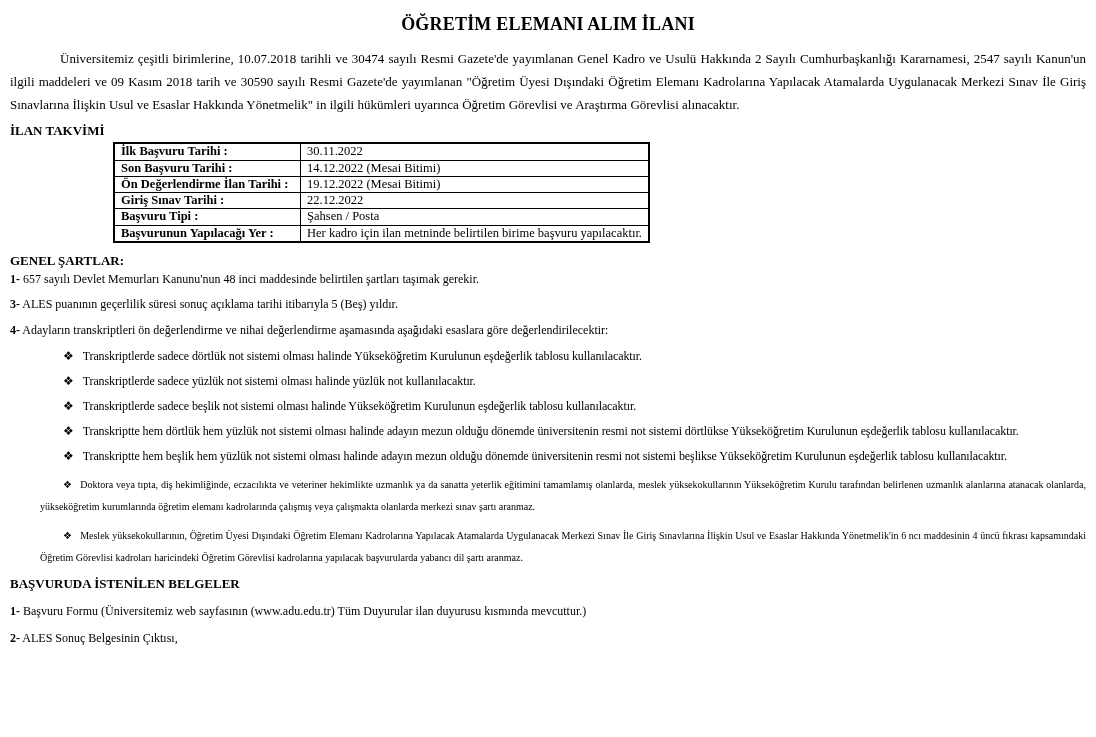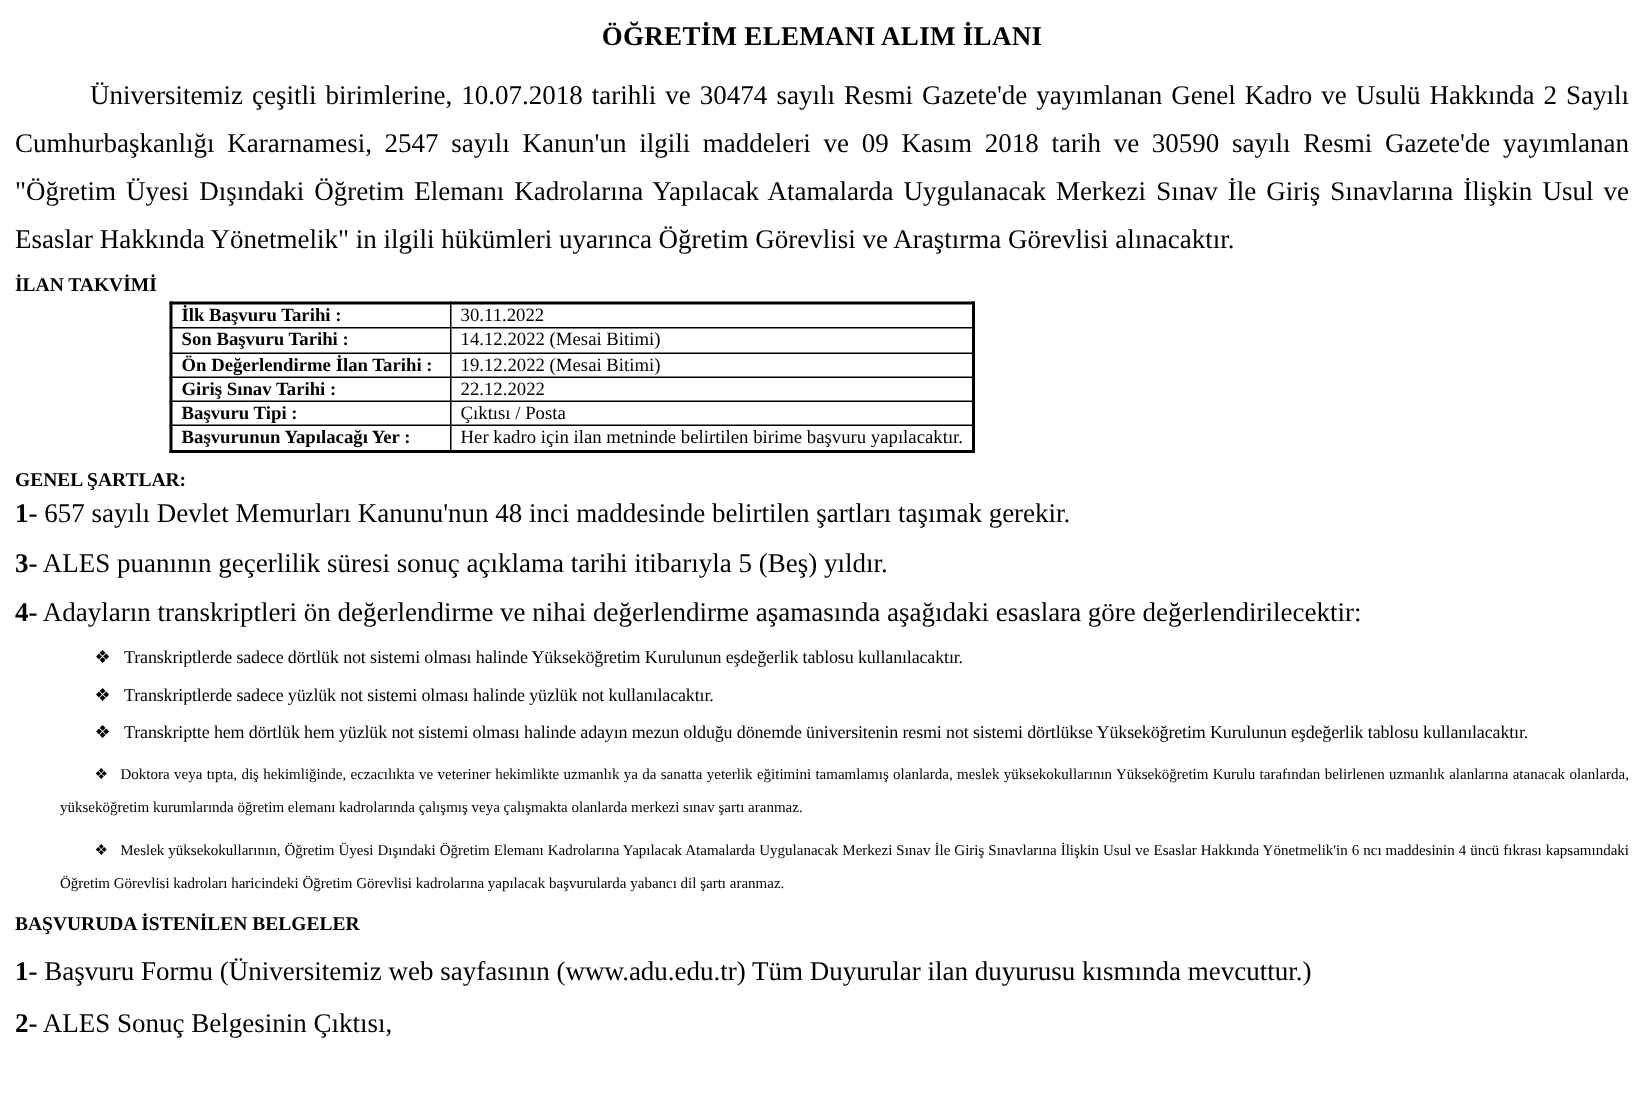--- a/index.html
+++ b/index.html
@@ -22,21 +22,21 @@
     font-size: 18px;
     font-weight: bold;
     margin: 6px 0 12px 0;
     letter-spacing: 0.2px;
   }
   .intro {
     text-align: justify;
     text-indent: 50px;
     line-height: 1.78;
     margin: 0 0 7px 0;
-    font-size: 18px;
+    font-size: 13px;
   }
   .heading {
     font-size: 13px;
     font-weight: bold;
     margin: 4px 0 3px 0;
   }
   table.calendar {
     border-collapse: collapse;
     margin: 3px 0 10px 103px;
     width: 537px;
@@ -50,21 +50,21 @@
     vertical-align: top;
     white-space: nowrap;
   }
   table.calendar td.lbl {
     font-weight: bold;
     width: 180px;
   }
   .num-item {
     margin: 10px 0;
     line-height: 1.3;
-    font-size: 18px;
+    font-size: 12px;
   }
   .num-item .num {
     font-weight: bold;
   }
   .gs-first {
     margin-top: 2px;
   }
   .bullet-item {
     margin: 10px 0;
     padding-left: 53px;
@@ -114,21 +114,21 @@
       <tr>
         <td class="lbl">Ön Değerlendirme İlan Tarihi :</td>
         <td>19.12.2022 (Mesai Bitimi)</td>
       </tr>
       <tr>
         <td class="lbl">Giriş Sınav Tarihi :</td>
         <td>22.12.2022</td>
       </tr>
       <tr>
         <td class="lbl">Başvuru Tipi :</td>
-        <td>Çıktısı / Posta</td>
+        <td>Şahsen / Posta</td>
       </tr>
       <tr>
         <td class="lbl">Başvurunun Yapılacağı Yer :</td>
         <td>Her kadro için ilan metninde belirtilen birime başvuru yapılacaktır.</td>
       </tr>
     </tbody>
   </table>
 
   <div class="heading">GENEL ŞARTLAR:</div>
 
@@ -145,21 +145,27 @@
     <span>Adayların transkriptleri ön değerlendirme ve nihai değerlendirme aşamasında aşağıdaki esaslara göre değerlendirilecektir:</span>
   </p>
 
   <p class="bullet-item">
     <span class="bullet">❖</span><span>Transkriptlerde sadece dörtlük not sistemi olması halinde Yükseköğretim Kurulunun eşdeğerlik tablosu kullanılacaktır.</span>
   </p>
   <p class="bullet-item">
     <span class="bullet">❖</span><span>Transkriptlerde sadece yüzlük not sistemi olması halinde yüzlük not kullanılacaktır.</span>
   </p>
   <p class="bullet-item">
+    <span class="bullet">❖</span><span>Transkriptlerde sadece beşlik not sistemi olması halinde Yükseköğretim Kurulunun eşdeğerlik tablosu kullanılacaktır.</span>
+  </p>
+  <p class="bullet-item">
     <span class="bullet">❖</span><span>Transkriptte hem dörtlük hem yüzlük not sistemi olması halinde adayın mezun olduğu dönemde üniversitenin resmi not sistemi dörtlükse Yükseköğretim Kurulunun eşdeğerlik tablosu kullanılacaktır.</span>
+  </p>
+  <p class="bullet-item">
+    <span class="bullet">❖</span><span>Transkriptte hem beşlik hem yüzlük not sistemi olması halinde adayın mezun olduğu dönemde üniversitenin resmi not sistemi beşlikse Yükseköğretim Kurulunun eşdeğerlik tablosu kullanılacaktır.</span>
   </p>
 
 
   <p class="muaf-item">
     <span class="bullet">❖</span><span>Doktora veya tıpta, diş hekimliğinde, eczacılıkta ve veteriner hekimlikte uzmanlık ya da sanatta yeterlik eğitimini tamamlamış olanlarda, meslek yüksekokullarının Yükseköğretim Kurulu tarafından belirlenen uzmanlık alanlarına atanacak olanlarda, yükseköğretim kurumlarında öğretim elemanı kadrolarında çalışmış veya çalışmakta olanlarda merkezi sınav şartı aranmaz.</span>
   </p>
   <p class="muaf-item">
     <span class="bullet">❖</span><span>Meslek yüksekokullarının, Öğretim Üyesi Dışındaki Öğretim Elemanı Kadrolarına Yapılacak Atamalarda Uygulanacak Merkezi Sınav İle Giriş Sınavlarına İlişkin Usul ve Esaslar Hakkında Yönetmelik'in 6 ncı maddesinin 4 üncü fıkrası kapsamındaki Öğretim Görevlisi kadroları haricindeki Öğretim Görevlisi kadrolarına yapılacak başvurularda yabancı dil şartı aranmaz.</span>
   </p>
 

